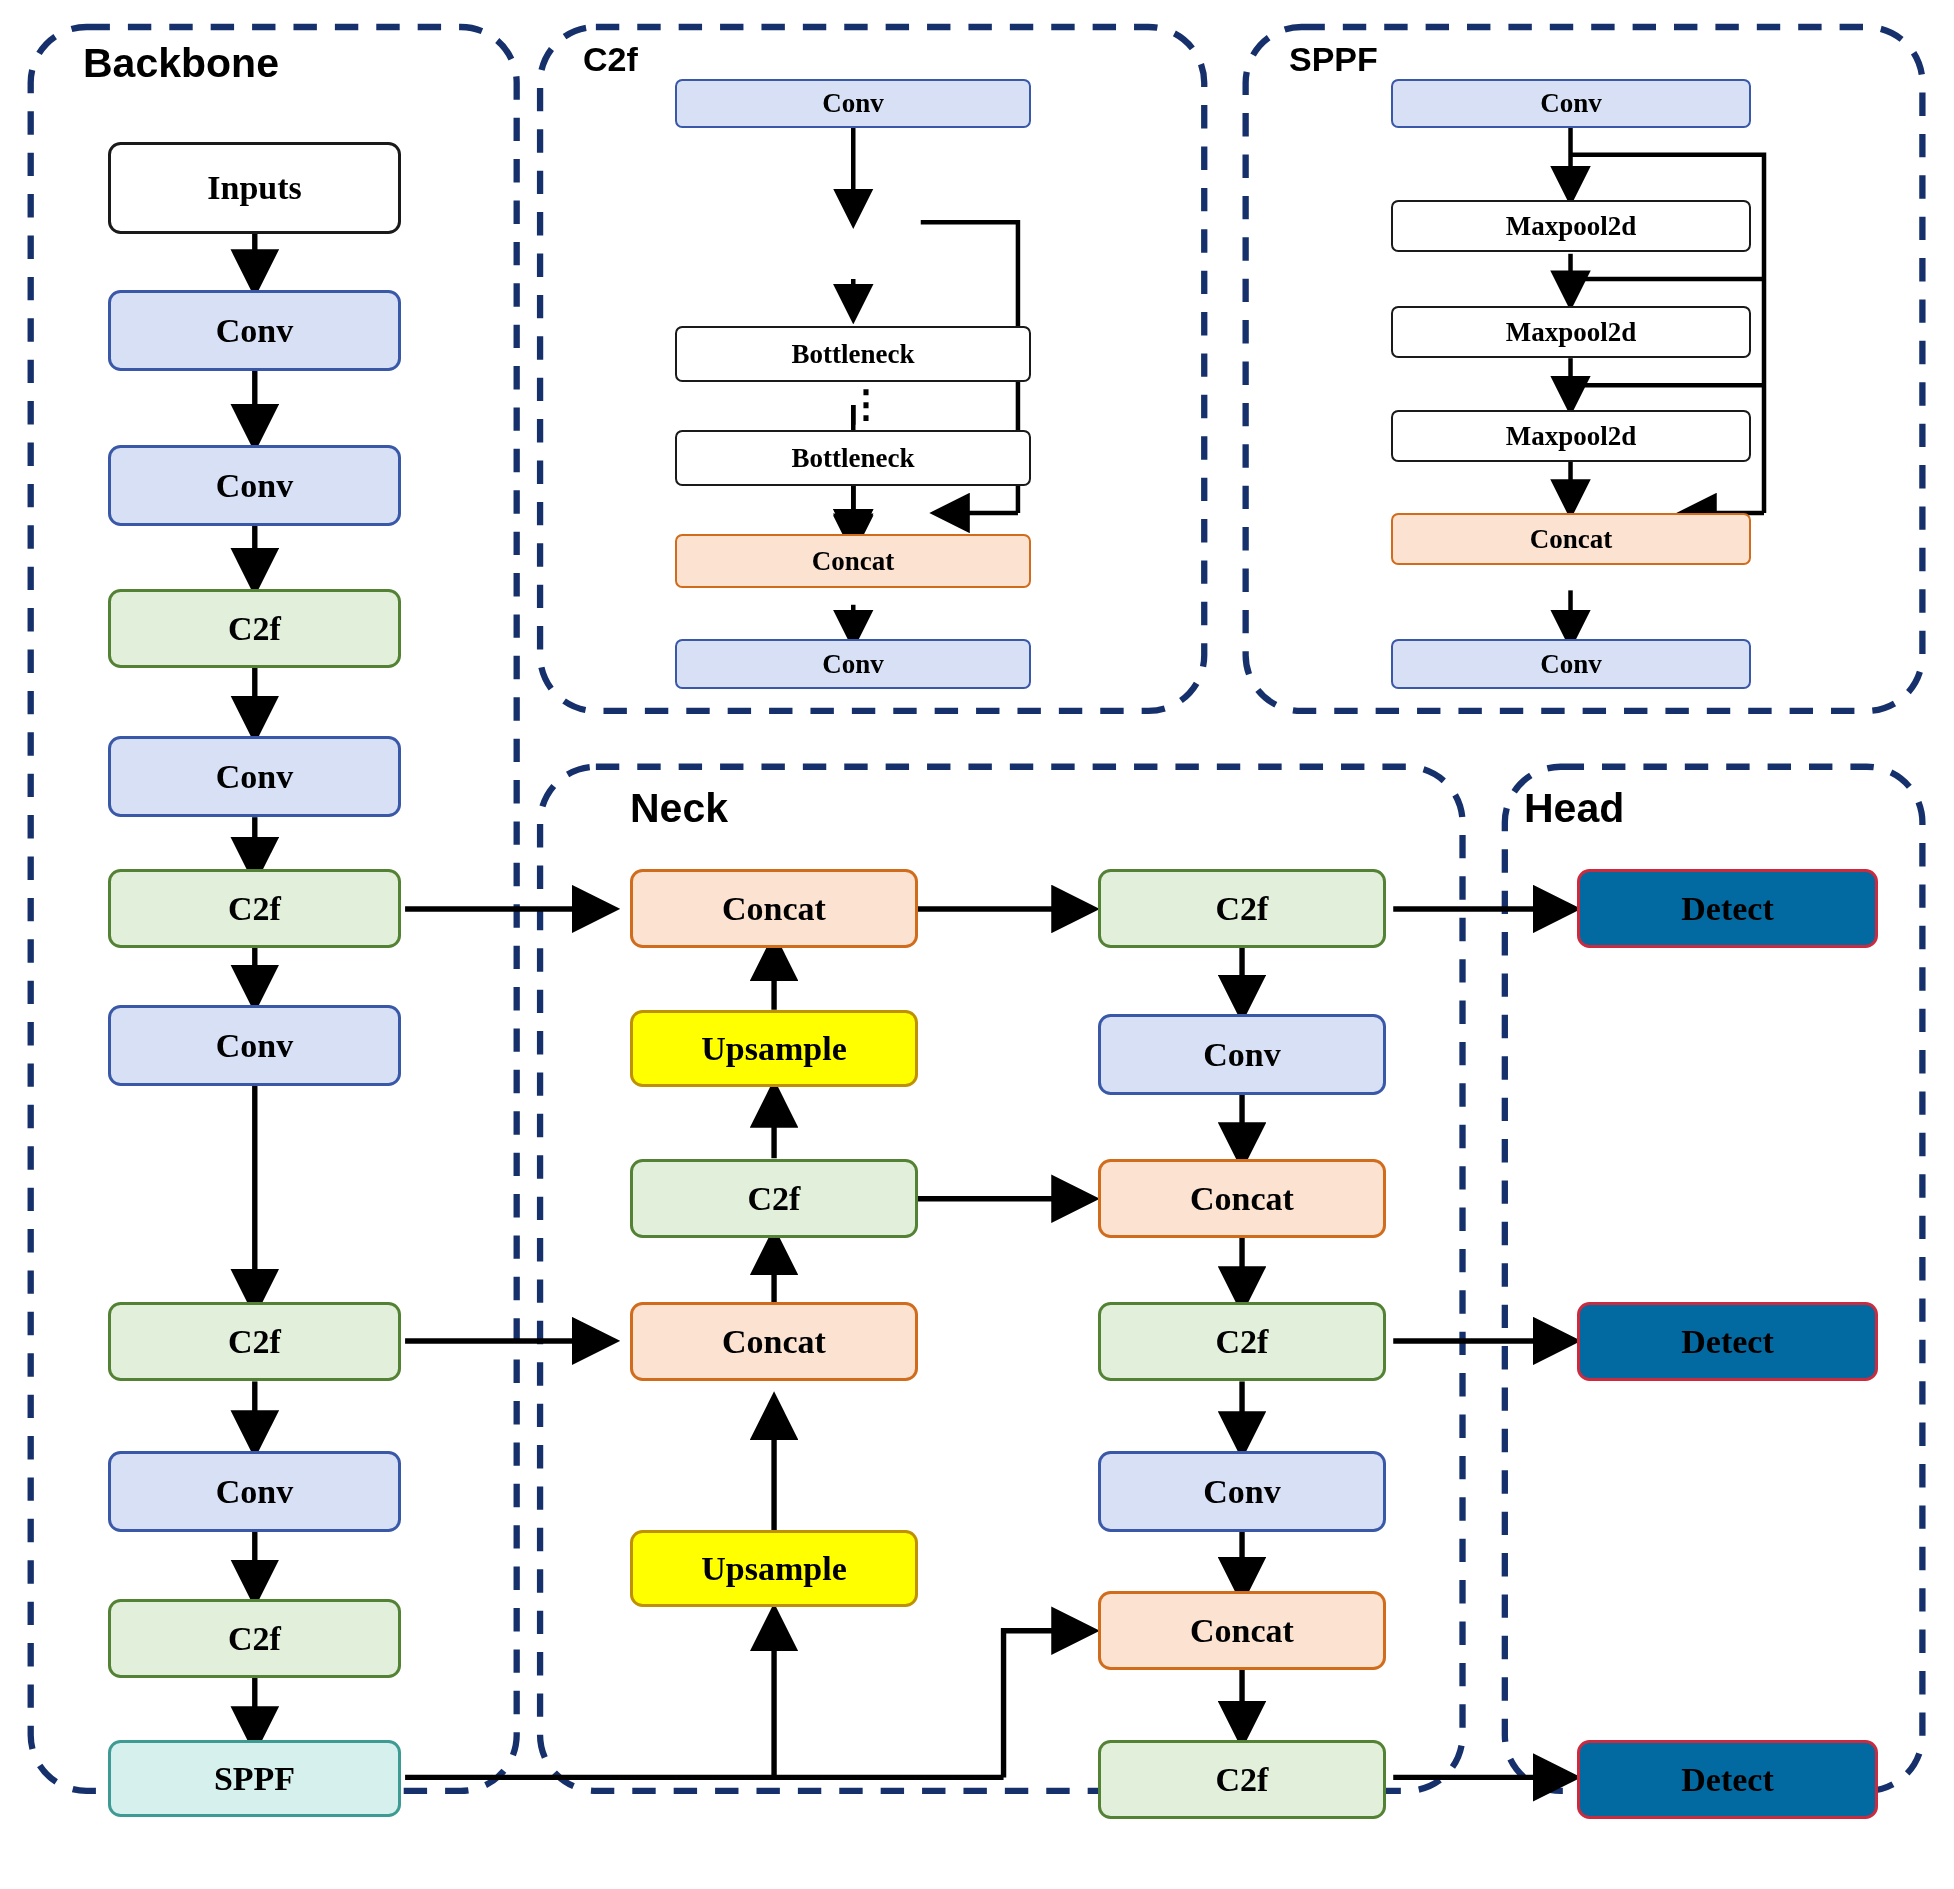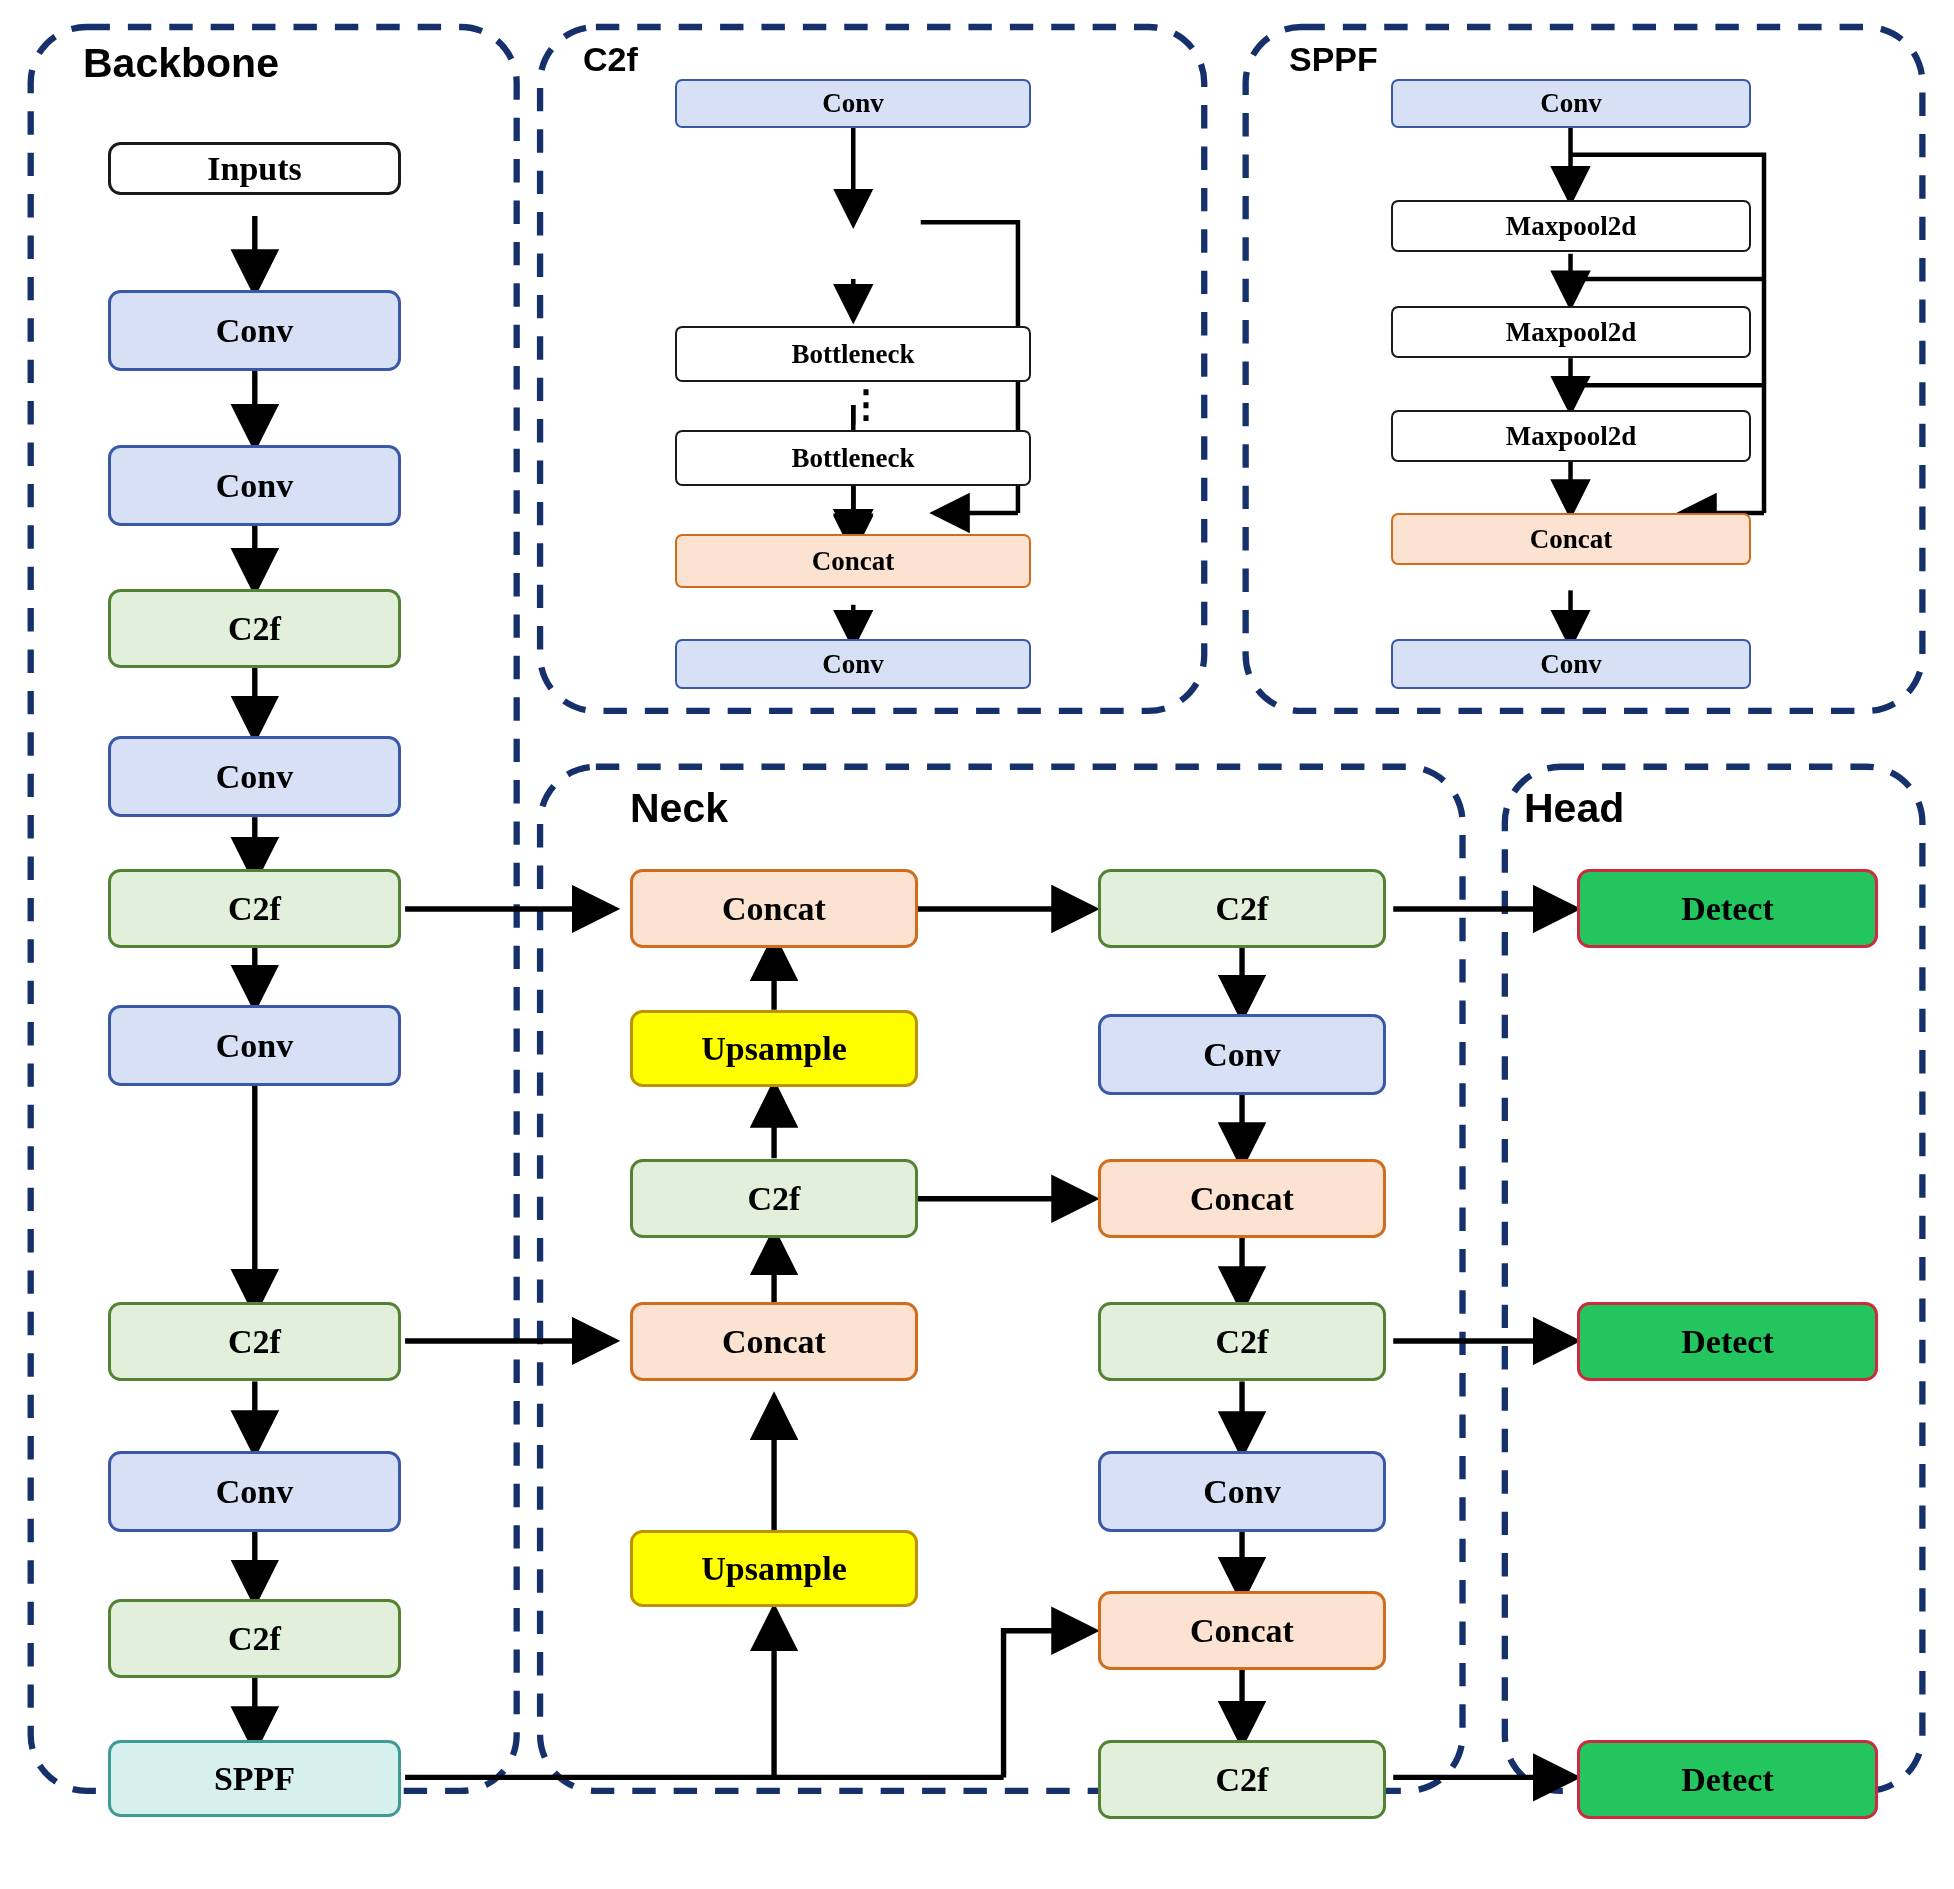--- a/index.html
+++ b/index.html
@@ -16,21 +16,21 @@
     font-family:"Liberation Serif", serif;font-weight:bold;color:#000;
     border-radius:12.6px;border-width:3.6px;border-style:solid;
     text-align:right;line-height:1;
   }
   .n-plain{background:#ffffff;border-color:#1a1a1a;}
   .n-conv{background:#d7e0f5;border-color:#3a58a8;}
   .n-c2f{background:#e2efda;border-color:#548235;}
   .n-concat{background:#fbe2d1;border-color:#d06c1b;}
   .n-sppf{background:#d6f0ee;border-color:#3d9b93;}
   .n-upsample{background:#ffff00;border-color:#bf9000;}
-  .n-detect{background:#22c55e;border-color:#cc2b3f;}
+  .n-detect{background:#0369a1;border-color:#cc2b3f;}
   .dots{
     position:absolute;font-family:"Liberation Serif", serif;font-weight:bold;
     color:#000;letter-spacing:0;line-height:1;
   }
 </style>
 </head>
 <body>
 
 <div id="stage">
 
@@ -139,21 +139,21 @@
     </g>
     <line x1="1960" y1="570" x2="1870" y2="570" stroke="#000" stroke-width="5" marker-end="url(#ah)"></line>
   </svg>
 
   <div class="grp-label" style="left:83px;top:40px;font-size:41px;">Backbone</div>
   <div class="grp-label" style="left:583px;top:40px;font-size:34px;">C2f</div>
   <div class="grp-label" style="left:1289px;top:40px;font-size:34px;">SPPF</div>
   <div class="grp-label" style="left:630px;top:785px;font-size:41px;">Neck</div>
   <div class="grp-label" style="left:1524px;top:785px;font-size:41px;">Head</div>
 
-  <div class="node n-plain" style="left:108px;top:142px;width:293px;height:53px;font-size:34px;">Inputs</div>
+  <div class="node n-plain" style="left:108px;top:142px;width:293px;height:92px;font-size:34px;">Inputs</div>
   <div class="node n-conv" style="left:108px;top:290px;width:293px;height:81px;font-size:34px;">Conv</div>
   <div class="node n-conv" style="left:108px;top:445px;width:293px;height:81px;font-size:34px;">Conv</div>
   <div class="node n-c2f" style="left:108px;top:589px;width:293px;height:79px;font-size:34px;">C2f</div>
   <div class="node n-conv" style="left:108px;top:736px;width:293px;height:81px;font-size:34px;">Conv</div>
   <div class="node n-c2f" style="left:108px;top:869px;width:293px;height:79px;font-size:34px;">C2f</div>
   <div class="node n-conv" style="left:108px;top:1005px;width:293px;height:81px;font-size:34px;">Conv</div>
   <div class="node n-c2f" style="left:108px;top:1302px;width:293px;height:79px;font-size:34px;">C2f</div>
   <div class="node n-conv" style="left:108px;top:1451px;width:293px;height:81px;font-size:34px;">Conv</div>
   <div class="node n-c2f" style="left:108px;top:1599px;width:293px;height:79px;font-size:34px;">C2f</div>
   <div class="node n-sppf" style="left:108px;top:1740px;width:293px;height:77px;font-size:34px;">SPPF</div>

